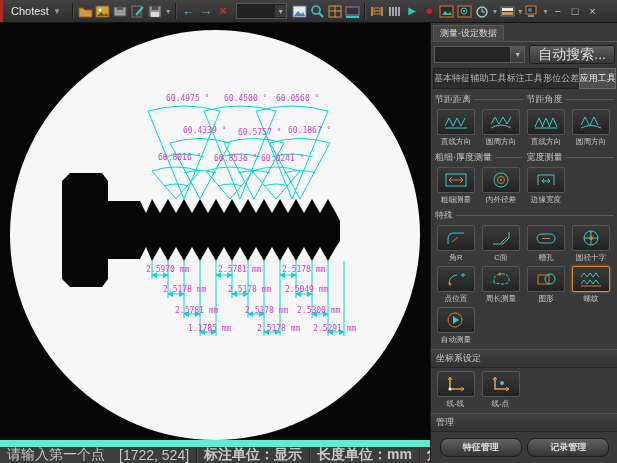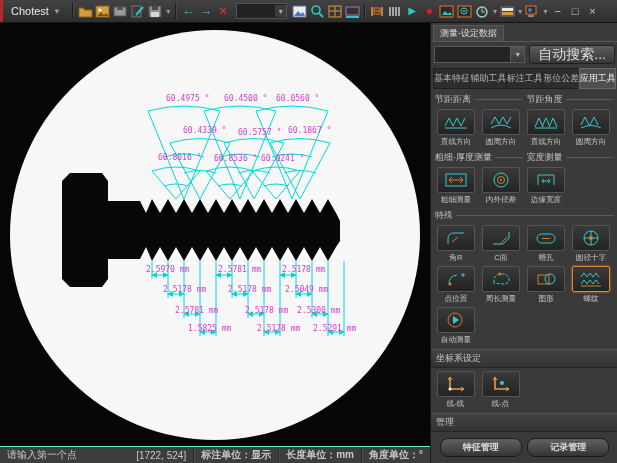--- a/index.html
+++ b/index.html
@@ -26,22 +26,22 @@
     font-size:11px;line-height:16px;}
 
   
   .main{flex:1;display:flex;min-height:0;}
   .leftcol{width:430px;flex:0 0 430px;display:flex;flex-direction:column;}
   .canvas{position:relative;width:430px;height:425px;background:#060606;overflow:hidden;}
   .ann{position:absolute;font-family:"DejaVu Sans Mono","Liberation Mono",monospace;
     font-size:8px;line-height:9px;color:#d23fd2;white-space:nowrap;letter-spacing:0px;}
 
   
-  .statusbar{height:16px;flex:0 0 16px;background:#3d3d3d;border-top:1px solid #5eead4;display:flex;
-    align-items:center;font-size:10px;color:#c8c8c8;}
+  .statusbar{height:16px;flex:0 0 16px;background:#3d3d3d;border-top:7px solid #5eead4;display:flex;
+    align-items:center;font-size:14px;color:#c8c8c8;}
   .statusbar .seg{padding:0 7px;height:16px;display:flex;align-items:center;white-space:nowrap;}
   .statusbar .sep{border-left:1px solid #2a2a2a;box-shadow:1px 0 0 #4d4d4d inset;font-weight:bold;}
   .statusbar .msg{flex:0 0 auto;}
   .statusbar .grow{flex:1}
 
   
   .panel{width:187px;flex:0 0 187px;background:#3a3a3a;border-left:1px solid #181818;
     display:flex;flex-direction:column;font-size:9px;color:#cfcfcf;overflow:hidden;}
   .ptitle{margin:2px 0 0 2px;background:#474747;border:1px solid #585858;border-bottom:none;
     padding:1px 6px;font-size:9px;color:#ddd;align-self:flex-start;}
@@ -308,21 +308,21 @@
         
         <span class="ann" style="left:146px;top:242px">2.5970 mm</span>
         <span class="ann" style="left:218px;top:242px">2.5781 mm</span>
         <span class="ann" style="left:282px;top:242px">2.5178 mm</span>
         <span class="ann" style="left:163px;top:262px">2.5178 mm</span>
         <span class="ann" style="left:228px;top:262px">2.5178 mm</span>
         <span class="ann" style="left:285px;top:262px">2.5049 mm</span>
         <span class="ann" style="left:175px;top:283px">2.5781 mm</span>
         <span class="ann" style="left:245px;top:283px">2.5178 mm</span>
         <span class="ann" style="left:297px;top:283px">2.5300 mm</span>
-        <span class="ann" style="left:188px;top:301px">1.5825 mm</span>
+        <span class="ann" style="left:188px;top:301px">1.1785 mm</span>
         <span class="ann" style="left:257px;top:301px">2.5178 mm</span>
         <span class="ann" style="left:313px;top:301px">2.5291 mm</span>
       </div>
 
       <div class="statusbar">
         <div class="seg msg">请输入第一个点</div>
         <div class="grow"></div>
         <div class="seg">[1722, 524]</div>
         <div class="seg sep">标注单位：显示</div>
         <div class="seg sep">长度单位：mm</div>

